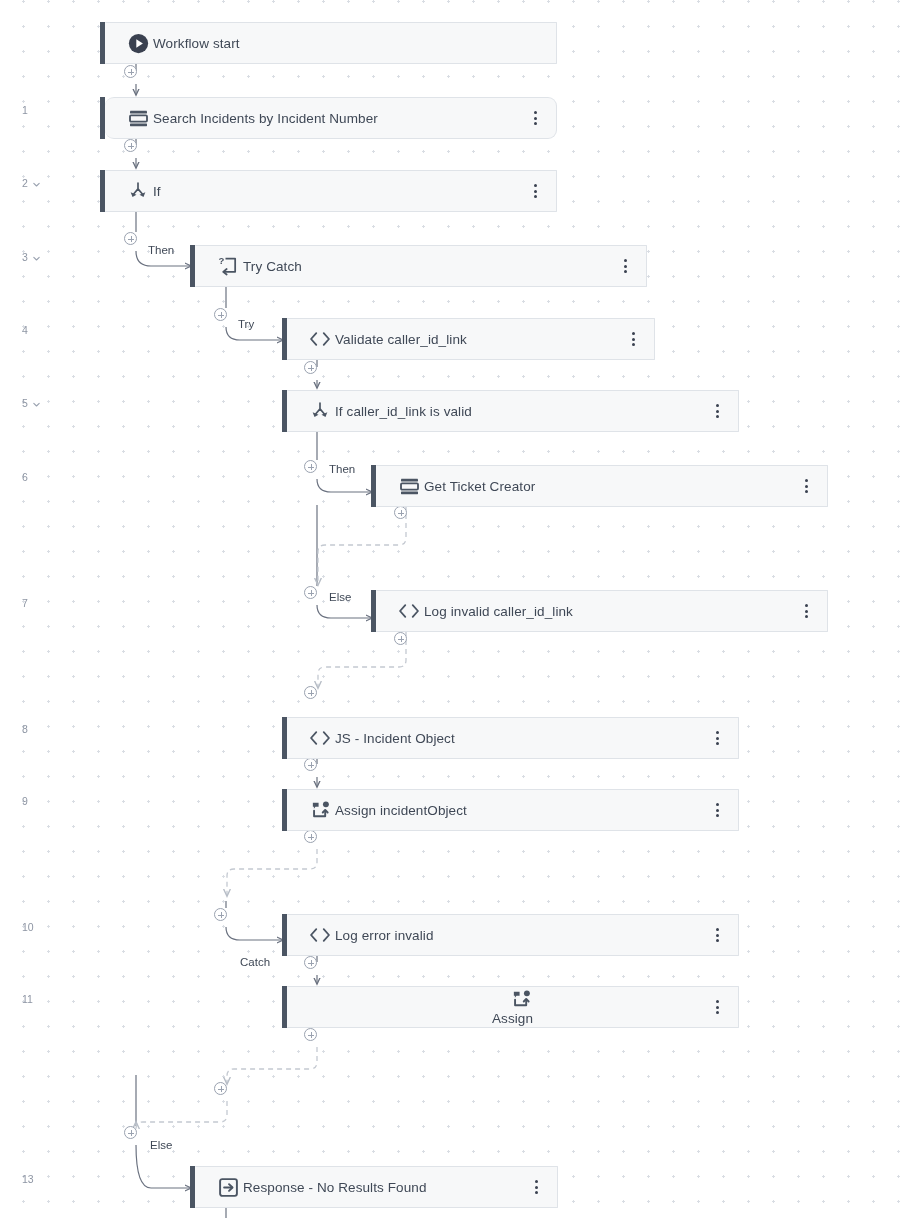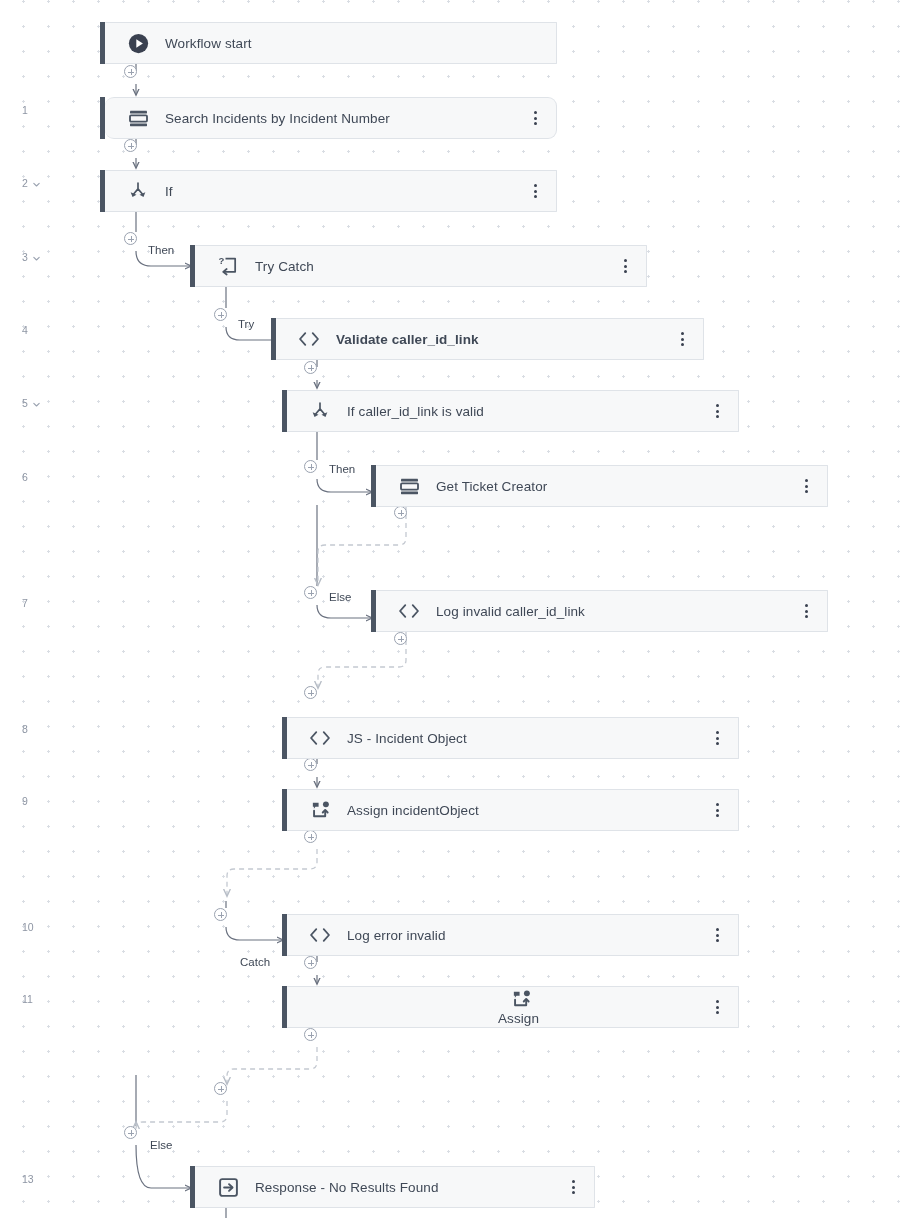--- a/index.html
+++ b/index.html
@@ -35,21 +35,20 @@
   .node .nicon{
     width:30px;height:24px;
     margin-left:18px;
     display:flex;align-items:center;justify-content:center;
     flex:0 0 auto;color:#4b5563;
   }
   .node .nlabel{
     font-size:13.5px;
     color:#3f4856;
     white-space:nowrap;
-    margin-left:12px;
     letter-spacing:.1px;
   }
   .node .kebab{
     position:absolute;right:14px;top:50%;transform:translateY(-50%);
     width:14px;height:18px;
     display:flex;flex-direction:column;align-items:center;justify-content:space-between;
     padding:2px 0;box-sizing:border-box;cursor:pointer;
   }
   .node .kebab i{display:block;width:3px;height:3px;border-radius:50%;background:#3a4150;}
 
@@ -275,21 +274,21 @@
             <path d="M10.4 15.6 L6.2 19 L10.4 22.2" fill="none" stroke="#4b5563" stroke-width="2.1" stroke-linecap="round" stroke-linejoin="round"></path>
           </svg>
         </div>
         <div class="nlabel">Try Catch</div>
         <div class="kebab">
           <i></i>
           <i></i>
           <i></i>
         </div>
       </div>
-      <div class="node" style="left: 276px; top: 318px; width: 428px; font-weight: bold;">
+      <div class="node" style="left: 287px; top: 318px; width: 368px;">
         <div class="accent"></div>
         <div class="nicon">
           <svg width="22" height="18" viewBox="0 0 26 20">
             <path d="M8.6 3 L2.4 10 L8.6 17" fill="none" stroke="#4b5563" stroke-width="2.1" stroke-linecap="round" stroke-linejoin="round"></path>
             <path d="M17.4 3 L23.6 10 L17.4 17" fill="none" stroke="#4b5563" stroke-width="2.1" stroke-linecap="round" stroke-linejoin="round"></path>
           </svg>
         </div>
         <div class="nlabel">Validate caller_id_link</div>
         <div class="kebab">
           <i></i>
@@ -401,21 +400,21 @@
             <path d="M14.6 14.4 L17.4 11.4 L20.2 14.4" fill="none" stroke="#4b5563" stroke-width="2.2" stroke-linecap="round" stroke-linejoin="round"></path>
           </svg>
         </div>
         <div class="nlabel">Assign</div>
         <div class="kebab">
           <i></i>
           <i></i>
           <i></i>
         </div>
       </div>
-      <div class="node" style="left: 195px; top: 1166px; width: 400px;">
+      <div class="node" style="left: 195px; top: 1166px; width: 363px;">
         <div class="accent"></div>
         <div class="nicon">
           <svg width="21" height="21" viewBox="0 0 24 24">
             <rect x="2.4" y="2.4" width="19.2" height="19.2" rx="2.4" fill="none" stroke="#4b5563" stroke-width="2.2"></rect>
             <path d="M7 12 L16 12" fill="none" stroke="#4b5563" stroke-width="2.2" stroke-linecap="round"></path>
             <path d="M12.6 8.2 L16.6 12 L12.6 15.8" fill="none" stroke="#4b5563" stroke-width="2.2" stroke-linecap="round" stroke-linejoin="round"></path>
           </svg>
         </div>
         <div class="nlabel">Response - No Results Found</div>
         <div class="kebab">

